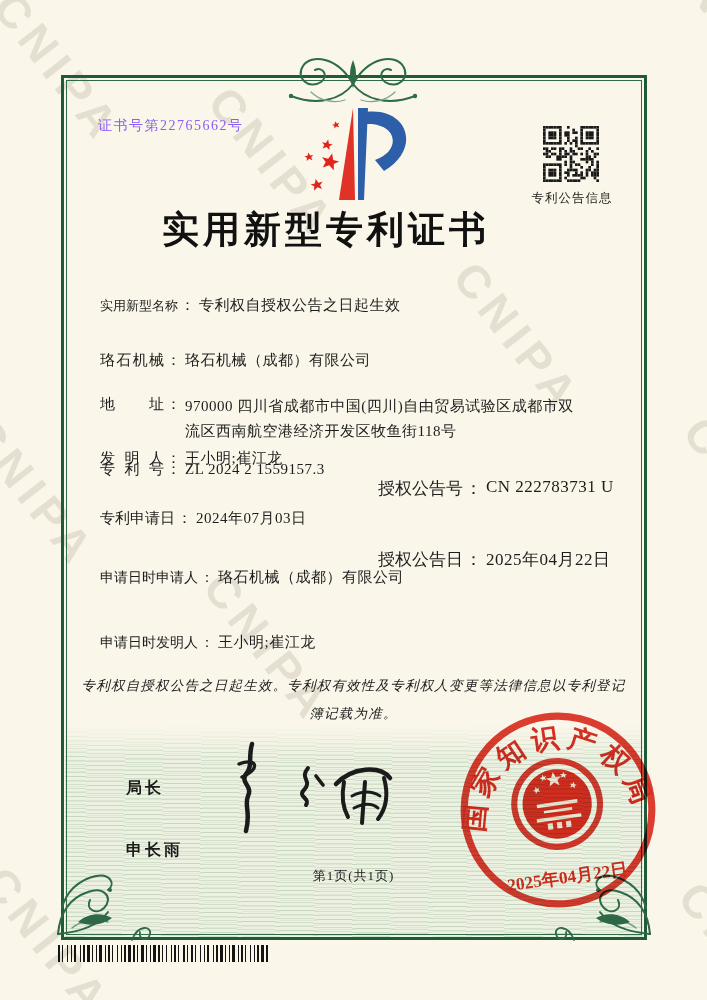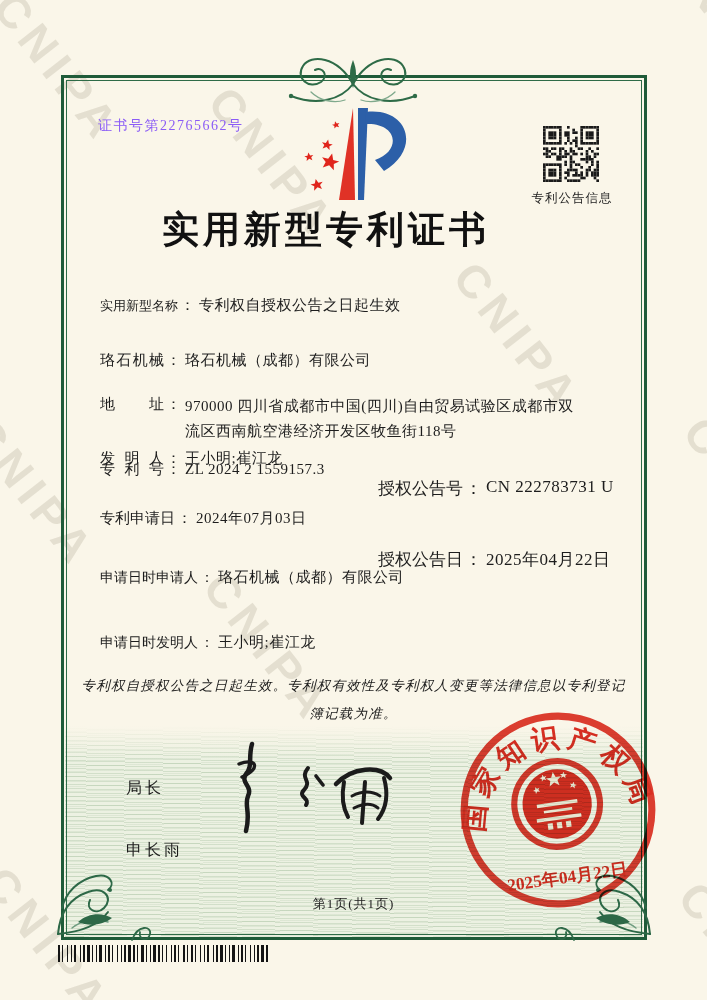--- a/index.html
+++ b/index.html
@@ -65,31 +65,31 @@
   
   .statement{
     position:absolute;left:75px;top:672px;width:557px;z-index:4;
     text-align:center;font-size:13.5px;line-height:28px;letter-spacing:1.2px;
     font-style:italic;color:#1a1a1a;
   }
   
   .official{
     position:absolute;left:126px;z-index:4;
     font-family:"Liberation Sans","DejaVu Sans",sans-serif;
-    font-weight:normal;font-size:16px;letter-spacing:3px;color:#1b1b1b;
+    font-weight:bold;font-size:16px;letter-spacing:3px;color:#1b1b1b;
   }
   .sig{position:absolute;left:212px;top:738px;z-index:4;}
   
   .seal{
     position:absolute;left:456px;top:708px;z-index:5;
     transform:rotate(-8deg);mix-blend-mode:multiply;opacity:0.95;
   }
   
   .page-no{
-    position:absolute;left:0;top:895px;width:707px;z-index:4;
+    position:absolute;left:0;top:867px;width:707px;z-index:4;
     text-align:center;font-size:13px;letter-spacing:1px;color:#222;
   }
   .barcode{position:absolute;left:58px;top:945px;z-index:4;}
 </style>
 </head>
 <body>
 
 <div class="wm" style="left:-30px;top:40px">CNIPA</div>
 <div class="wm" style="left:640px;top:-10px">CNIPA</div>
 <div class="wm" style="left:185px;top:135px">CNIPA</div>

